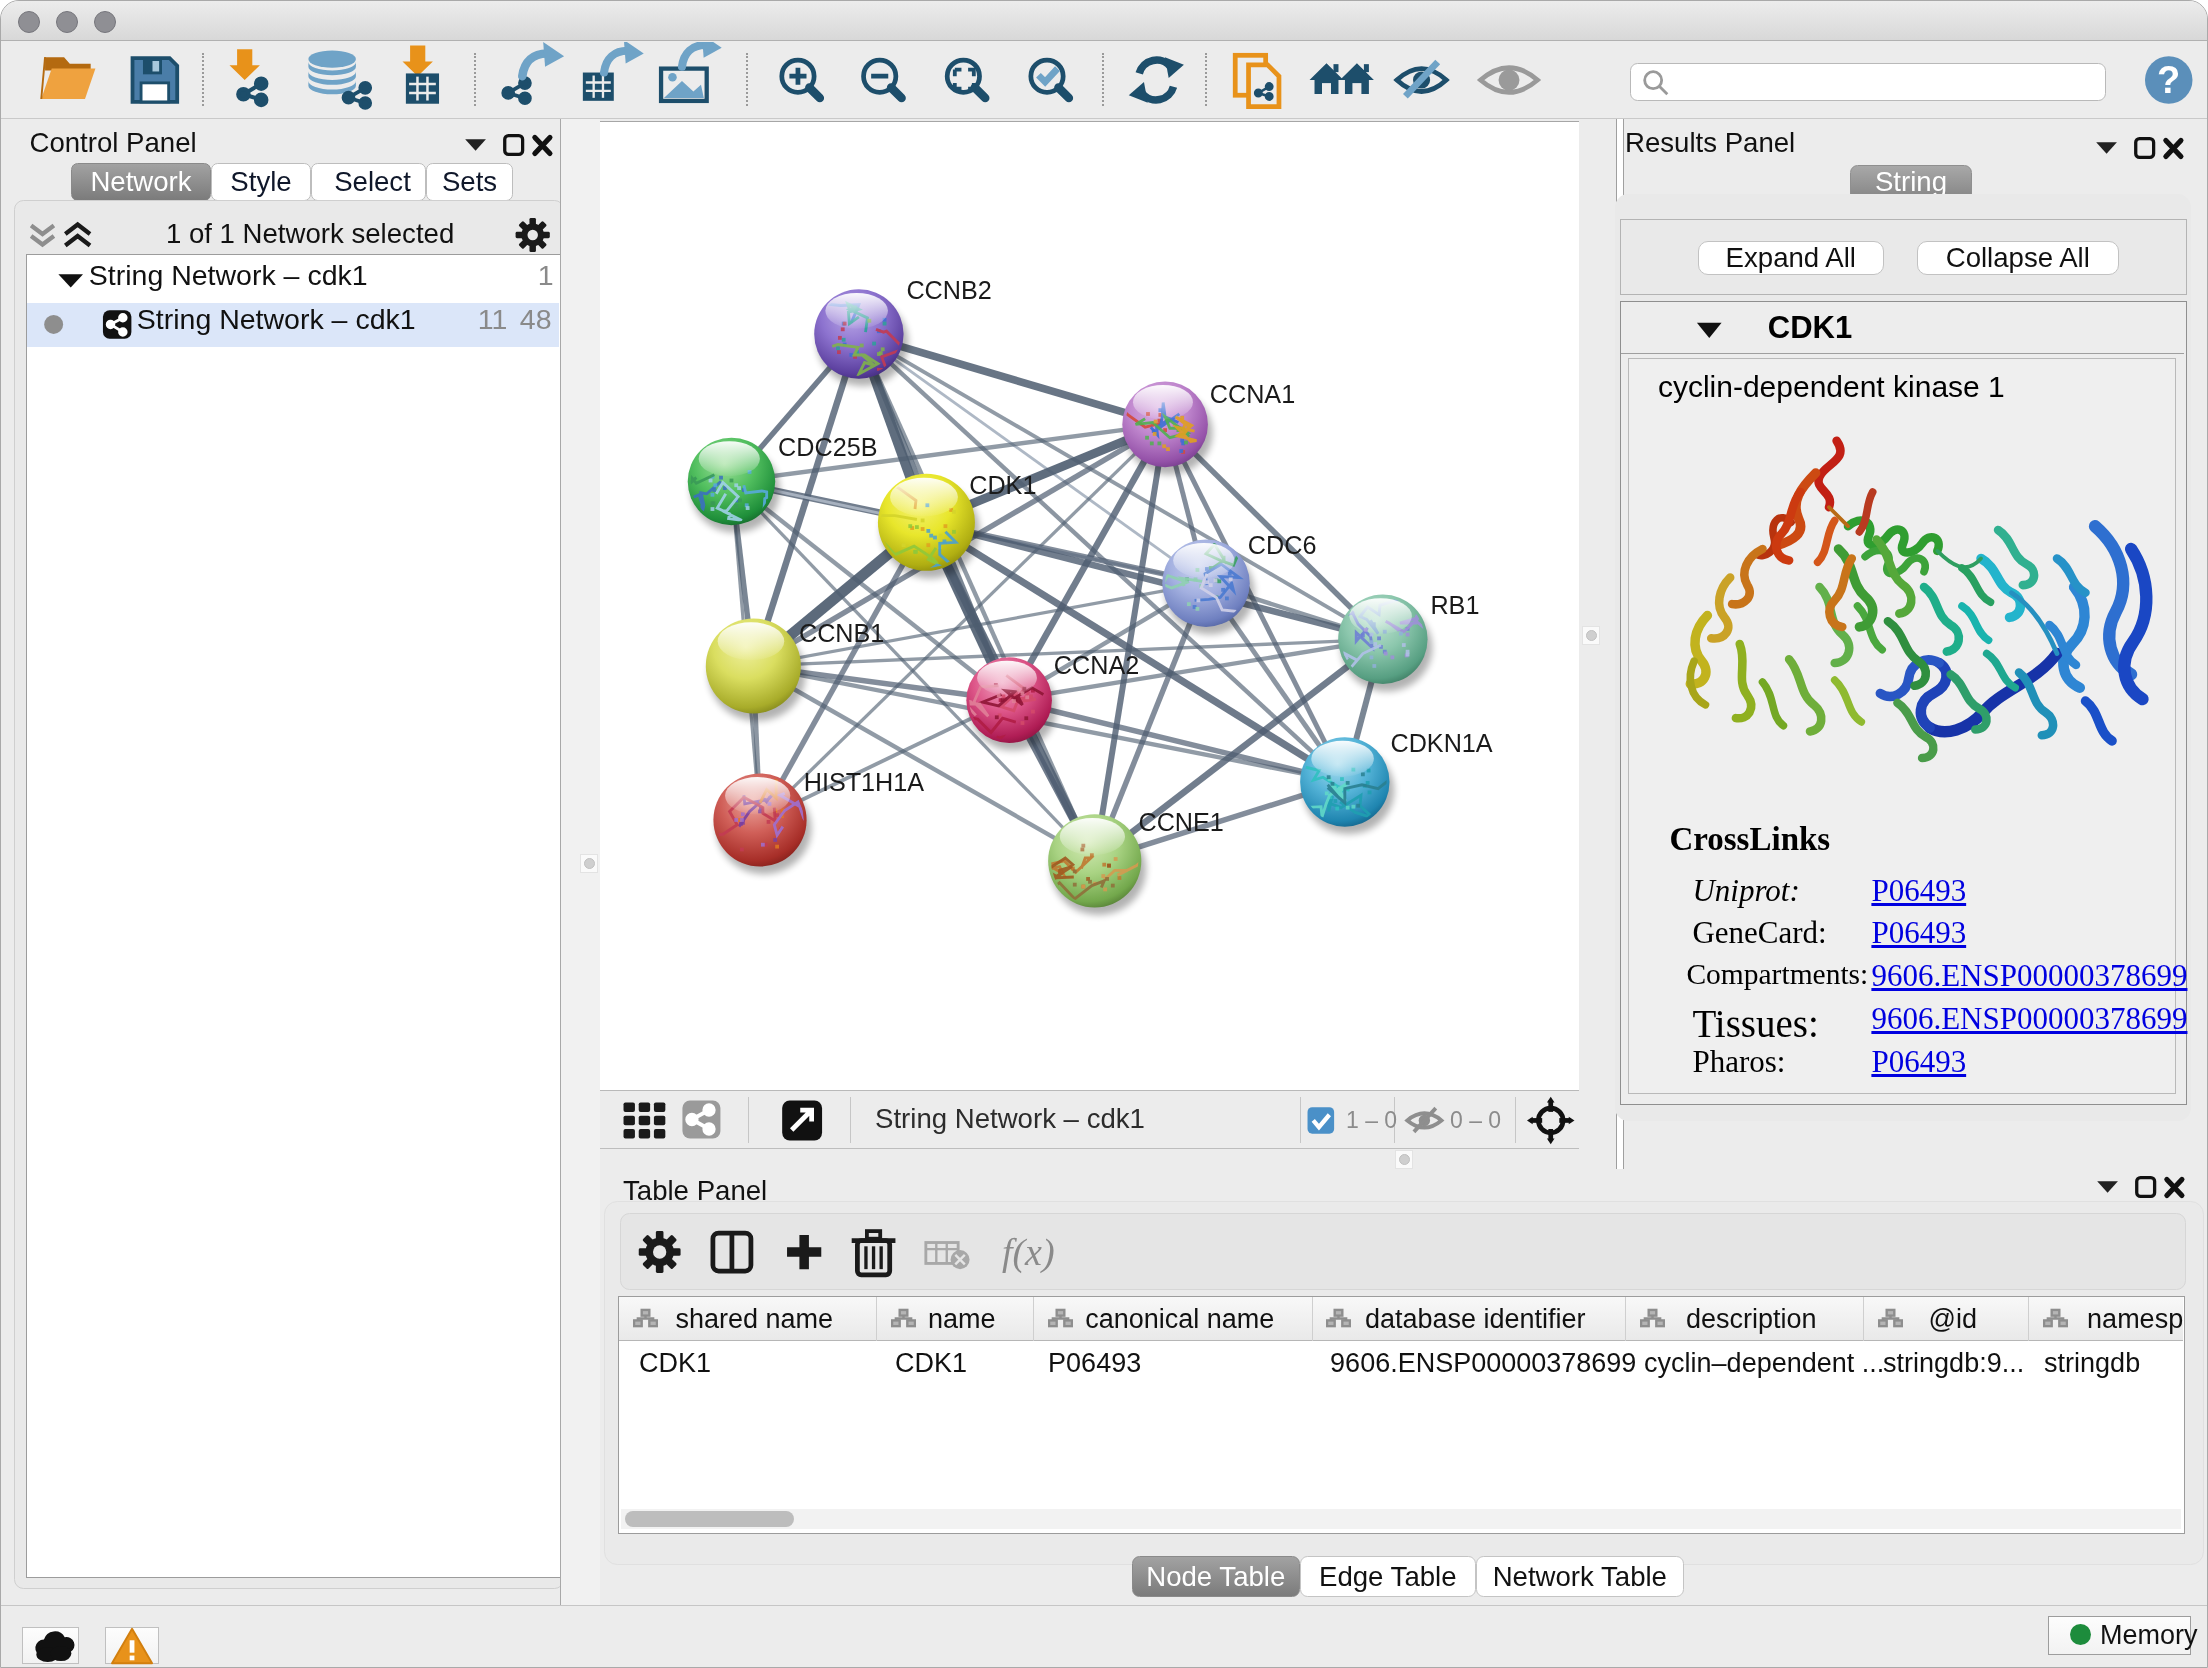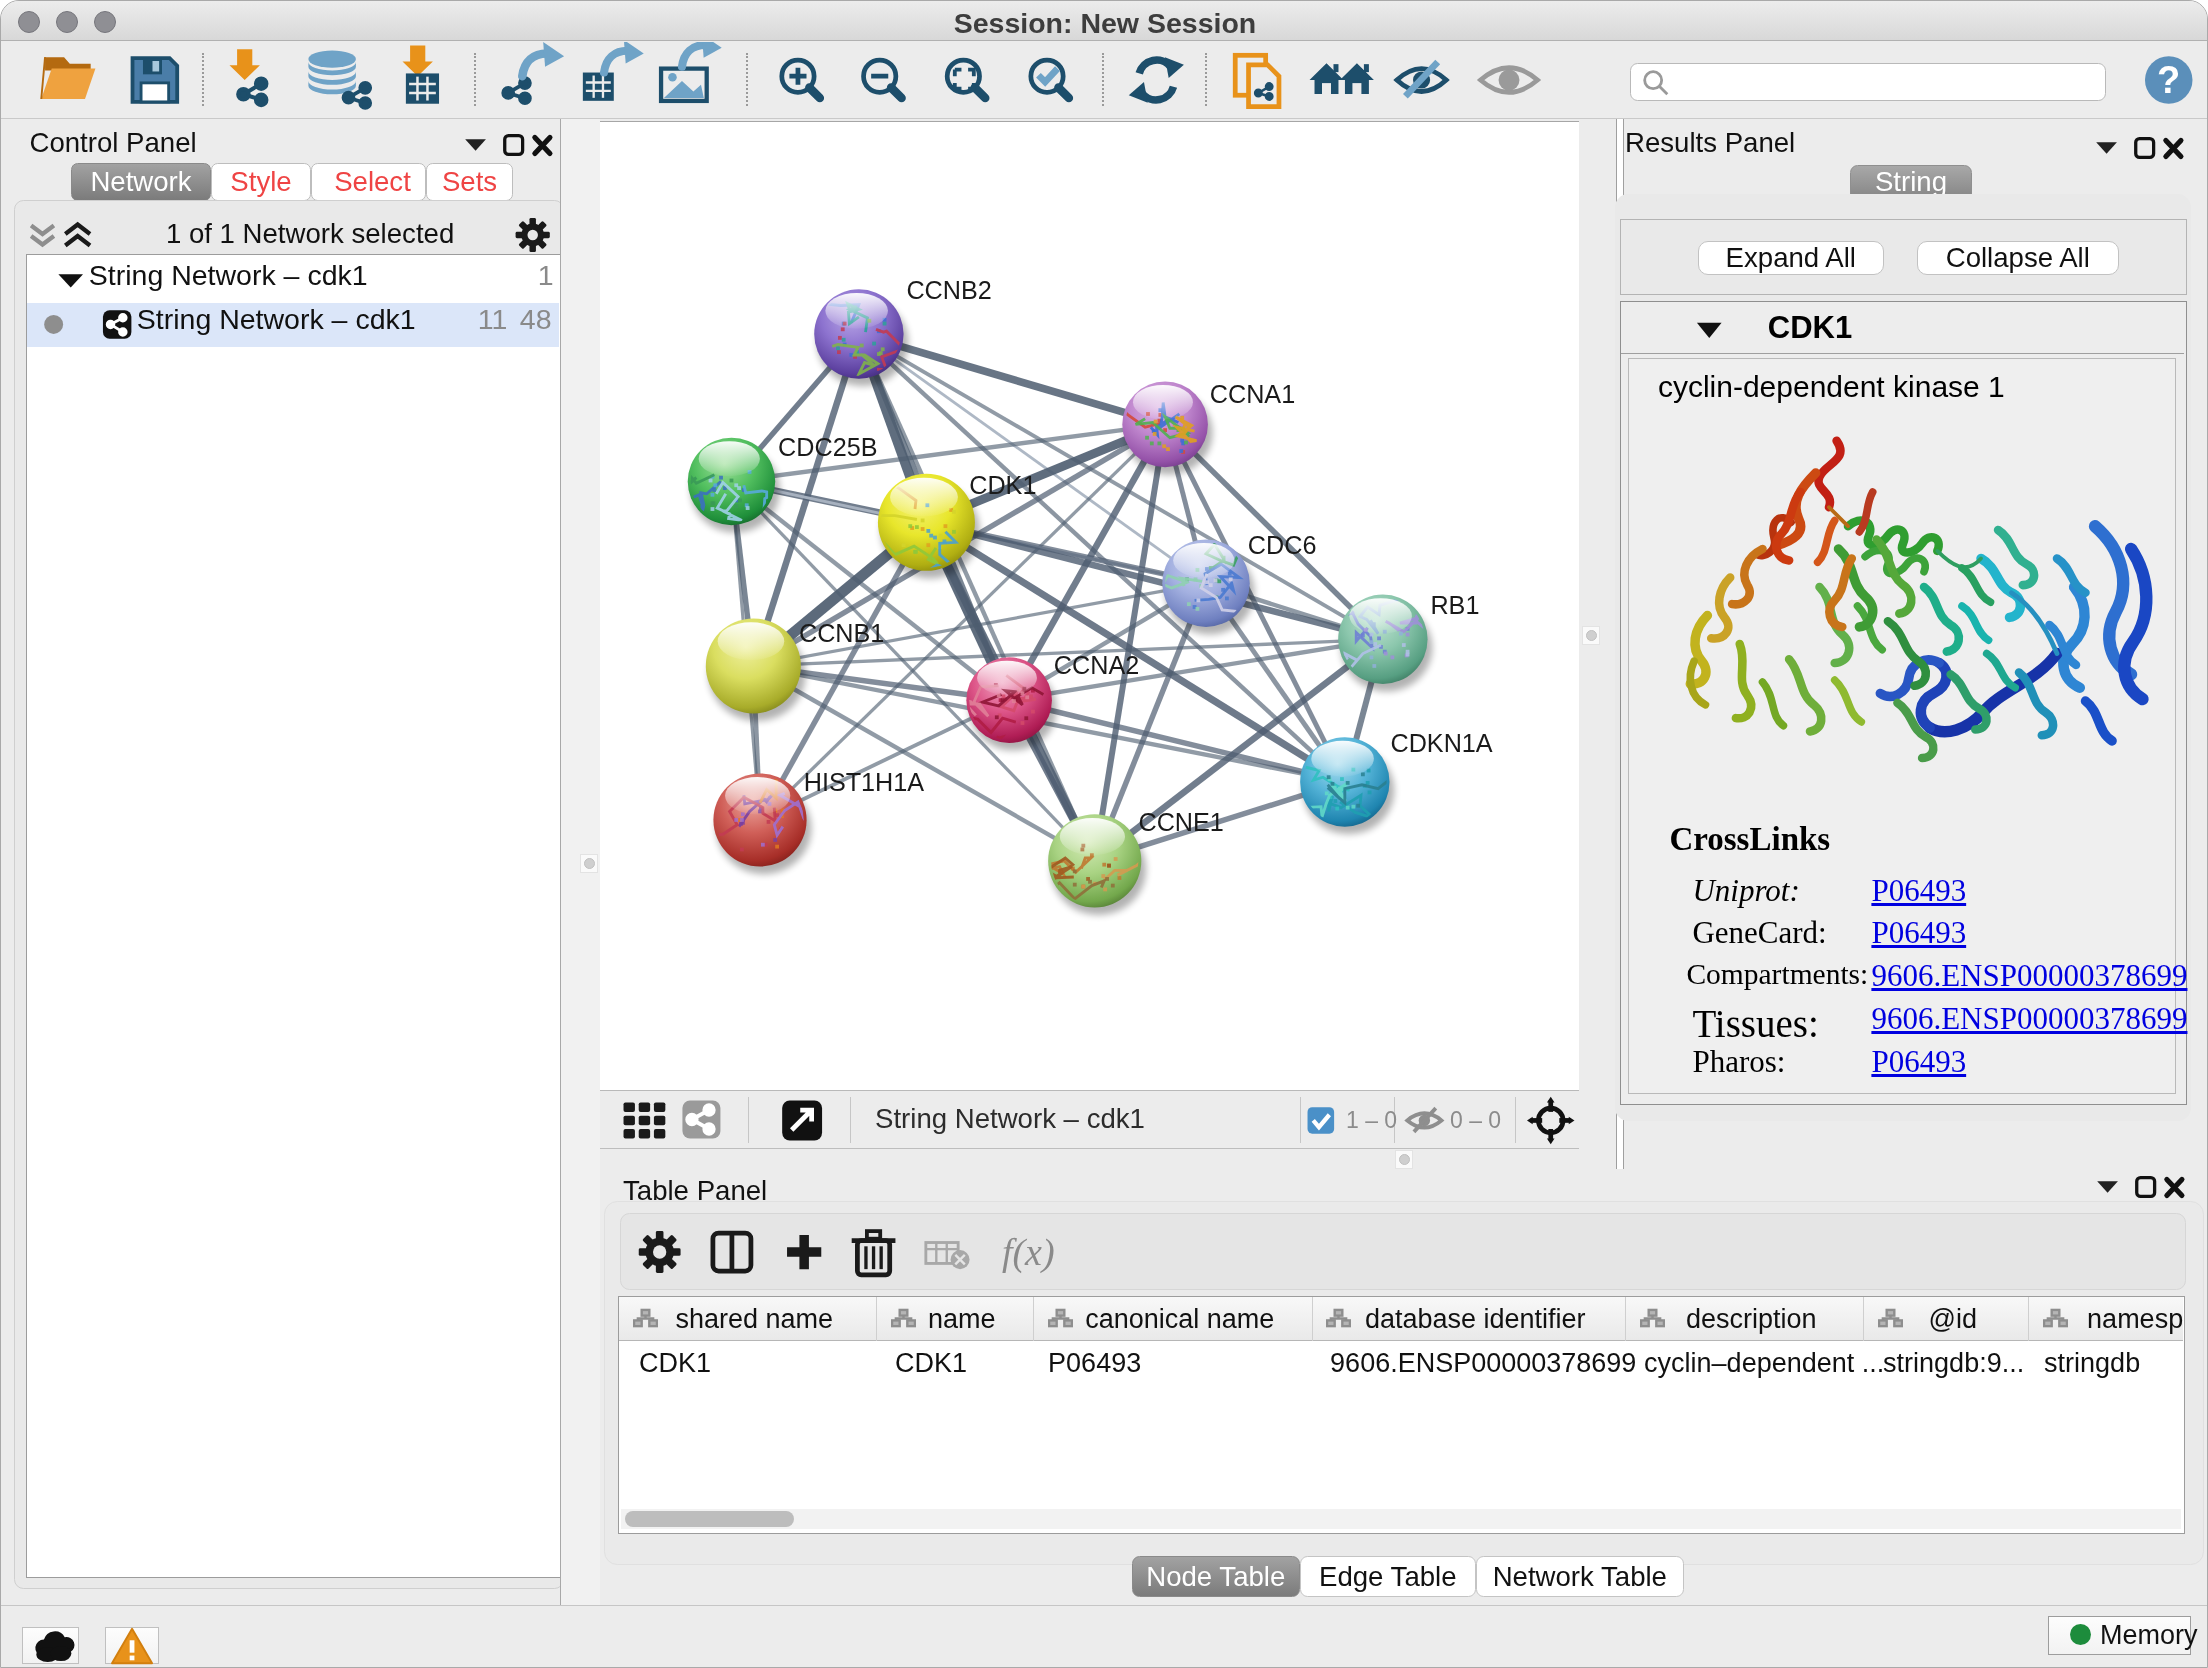--- a/index.html
+++ b/index.html
@@ -17,21 +17,21 @@
   .vsep { position:absolute; top:11.4px; height:53px; width:0;
           border-left:2.9px dotted #9a9a9a; }
   #searchbox { position:absolute; left:1629px; top:21px; width:476px; height:38px;
     background:#fff; border:1.9px solid #b9b9b9; border-radius:7.6px; }
   
   #main { position:absolute; left:0; top:118px; width:2208px; height:1486px; background:#ececec; }
   .paneltitle { font-size:27.6px; color:#111; }
   
   #cp-title { position:absolute; left:28.5px; top:7.6px; }
   .tab { position:absolute; top:44px; height:38px; border:1px solid #bdbdbd; background:#fff;
-         font-size:27.6px; color:#ef4444; text-align:center; line-height:36px; border-radius:6.7px; }
+         font-size:27.6px; color:#0f172a; text-align:center; line-height:36px; border-radius:6.7px; }
   .tabsel { background:linear-gradient(#a2a2a2,#7b7b7b); color:#fff; border-color:#8a8a8a; }
   #cp-body { position:absolute; left:13.3px; top:81px; width:550px; height:1389px;
              background:#e9e9e9; border:1px solid #cfcfcf; border-radius:9.5px; }
   #cp-bar { position:absolute; left:7.6px; top:15px; width:533px; height:38px; font-size:27.6px; color:#111; }
   #cp-tree { position:absolute; left:10.5px; top:53px; width:535px; height:1324px;
              background:#fff; border:1.9px solid #9c9c9c; }
   .trow { position:absolute; left:0; width:532px; height:44px; font-size:28.5px; color:#111; }
   .trowsel { background:#dbe6f9; }
   .cnt { position:absolute; color:#8a8a8a; font-size:28.5px; }
   
@@ -87,21 +87,20 @@
             border-top:1.9px solid #c6c6c6; background:#ececec; }
   .sbtn { position:absolute; background:linear-gradient(#fdfdfd,#f2f2f2); border:1.9px solid #c0c0c0; }
 </style></head>
 <body>
 <div id="win">
 
   <div id="titlebar">
     <div class="tl" style="left:17px"></div>
     <div class="tl" style="left:55px"></div>
     <div class="tl" style="left:93px"></div>
-    <div id="title">Session: New Session</div>
   </div>
 
   <div id="toolbar">
     <svg width="2208" height="77" style="position:absolute;left:0;top:0" viewBox="0 0 2322 81">
         <path d="M46,16 L66,16 L72,23 L94,23 L94,30 L46,30 Z" fill="#b46a10"></path>
         <path d="M42,60 L53,28 L99,28 L88,60 Z" fill="#efa23f"></path>
         <path d="M42,60 L46,16" stroke="#b46a10" stroke-width="2"></path>
         <path d="M138,17 L177,17 L185,25 L185,63 L138,63 Z" fill="#4a7da8" stroke="#1d4e6b" stroke-width="4"></path>
         <rect x="149" y="17" width="20" height="17" fill="#1d4e6b"></rect>
         <rect x="159" y="20" width="7" height="11" fill="#a8c8dc"></rect>

